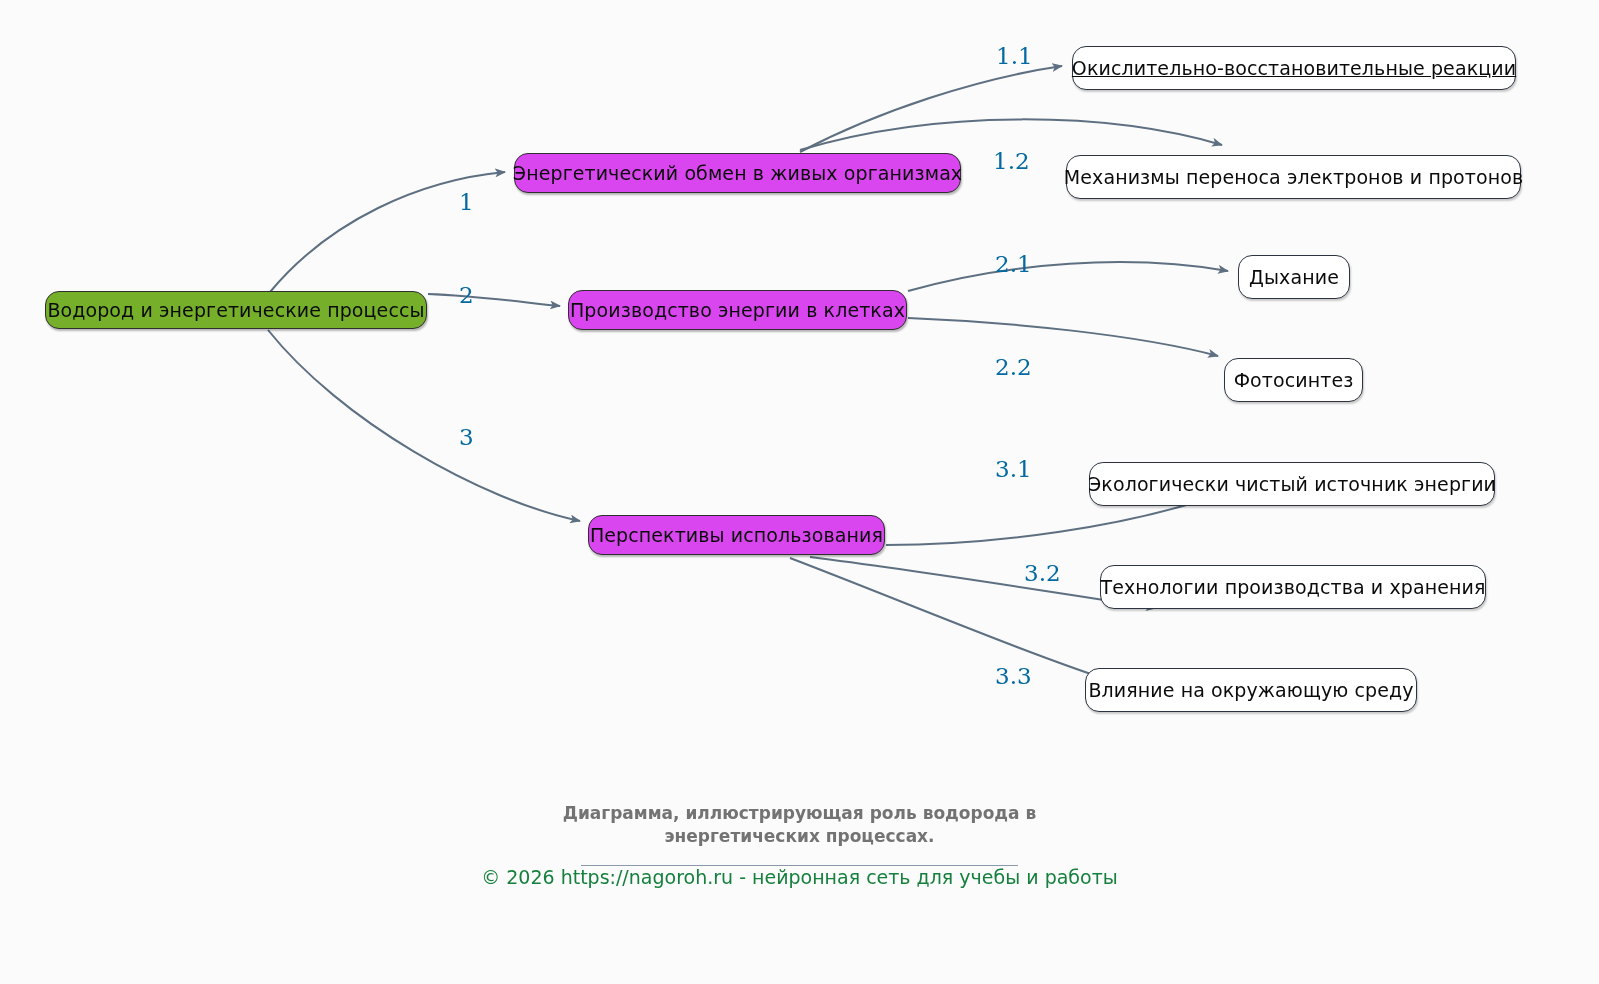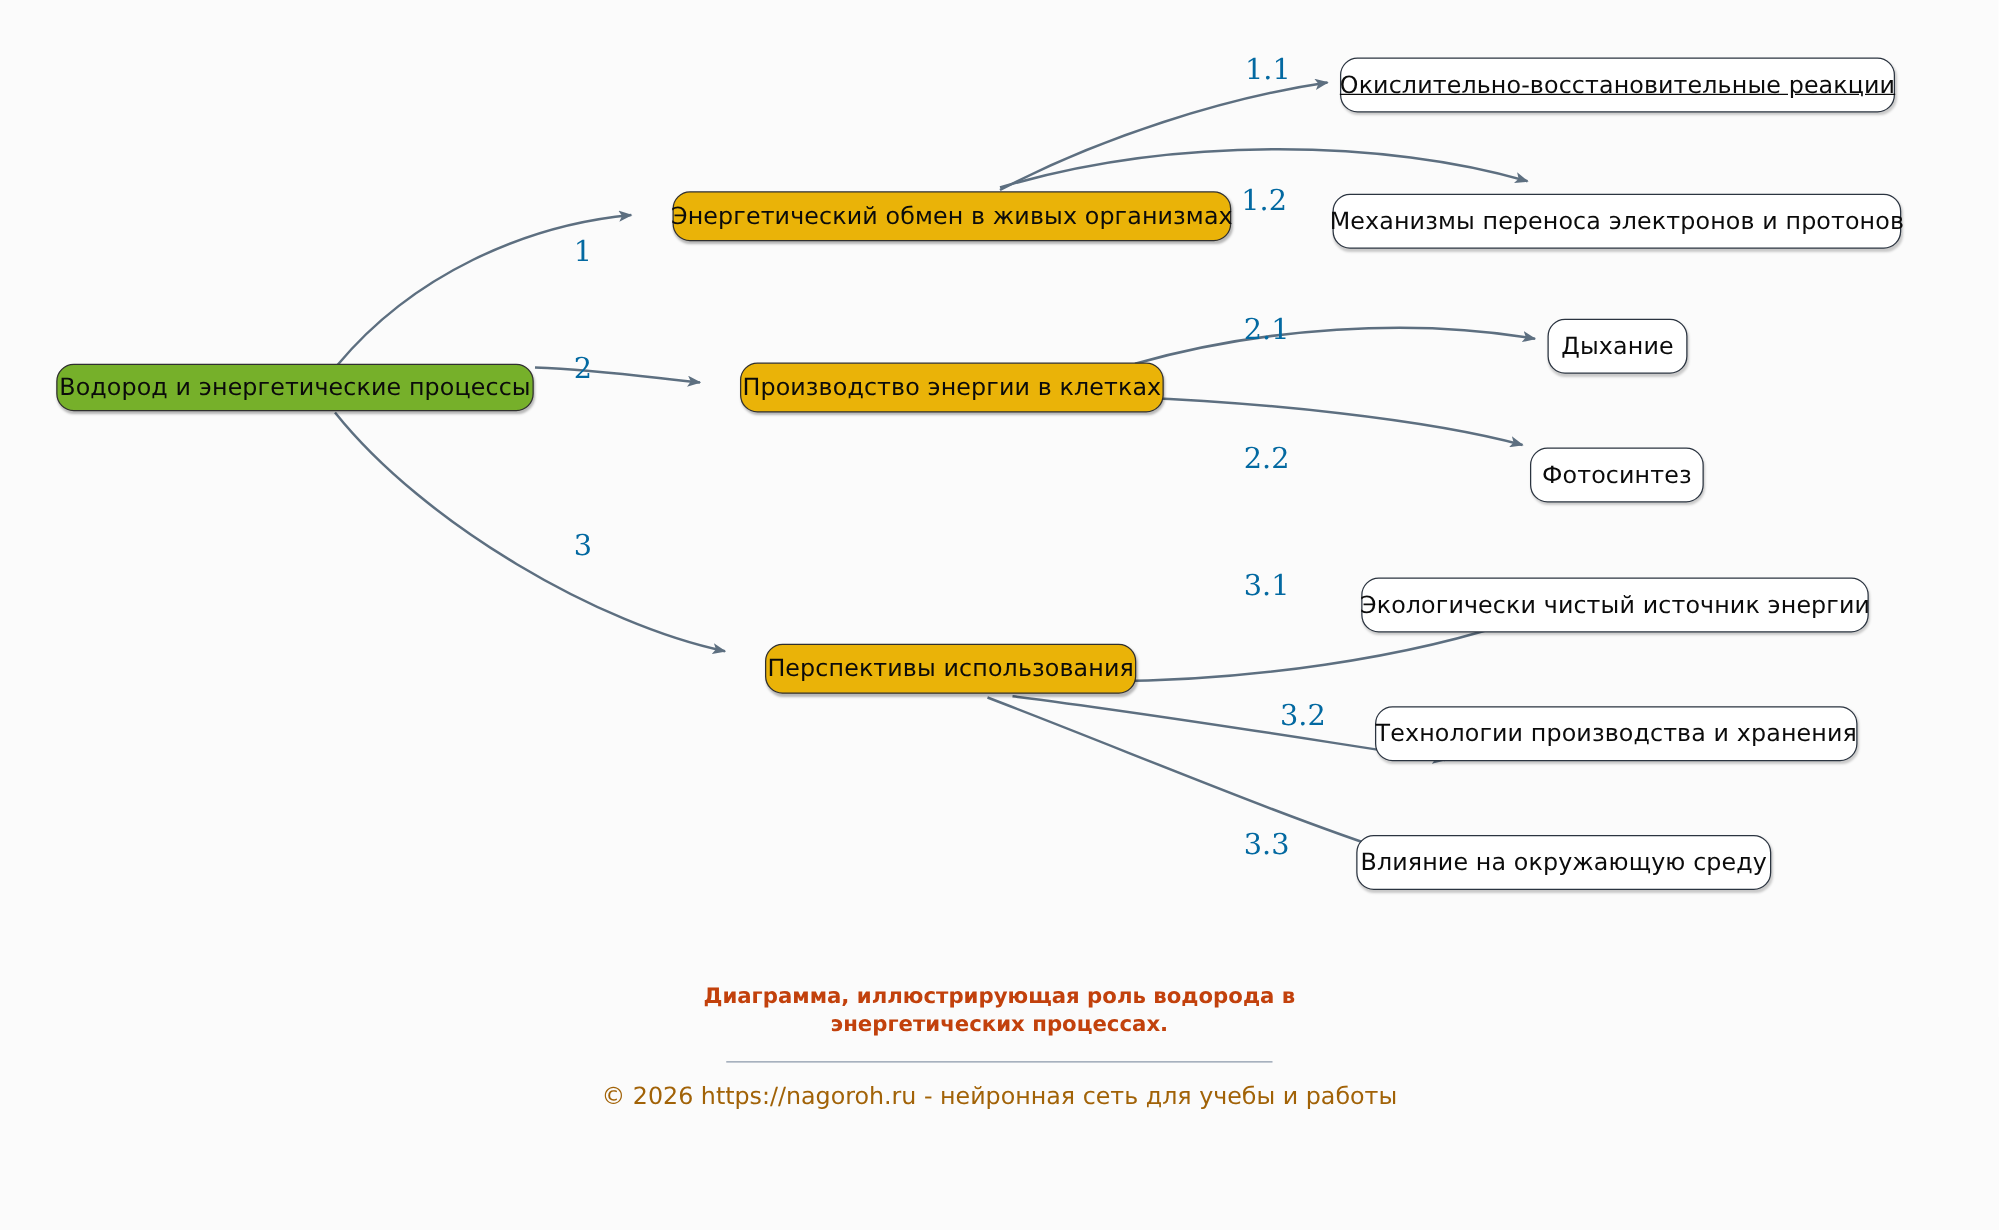--- a/index.html
+++ b/index.html
@@ -35,25 +35,24 @@
     color: #0b0b0b;
     letter-spacing: 0.1px;
   }
   .node-root {
     background: #76b02a;
     border: 1.6px solid #2f2f2f;
     border-radius: 14px;
     box-shadow: 1px 2px 2px rgba(0,0,0,0.28);
   }
   .node-branch {
-    background: #eab308;
+    background: #d946ef;
     border: 1.6px solid #2f2f2f;
     border-radius: 14px;
     box-shadow: 1px 2px 2px rgba(0,0,0,0.28);
-    margin-left: 24px;
   }
   .node-leaf {
     background: #ffffff;
     border: 1.7px solid #2b3440;
     border-radius: 14px;
     box-shadow: 1px 2px 2px rgba(0,0,0,0.20);
   }
   .edge-label {
     position: absolute;
     font-family: "DejaVu Serif", "Liberation Serif", serif;
@@ -65,40 +64,40 @@
     position: absolute;
     left: 0;
     top: 786px;
     width: 1599px;
     text-align: center;
   }
   #caption-text {
     font-family: "DejaVu Sans", "Liberation Sans", sans-serif;
     font-size: 17px;
     font-weight: bold;
-    color: #c2410c;
+    color: #737373;
     line-height: 1.33;
     max-width: 520px;
-    margin: 0 auto;
+    margin: 16px auto;
   }
   #caption-rule {
     width: 437px;
     height: 0;
     margin: 18px auto 0 auto;
     border-top: 1.4px solid #8c99ab;
   }
   #footer-text {
     position: absolute;
     left: 0;
     top: 866px;
     width: 1599px;
     text-align: center;
     font-family: "DejaVu Sans", "Liberation Sans", sans-serif;
     font-size: 19px;
-    color: #a16207;
+    color: #15803d;
   }
 </style>
 </head>
 <body>
 
 <div id="canvas">
 
   <svg id="edge-layer" viewBox="0 0 1599 984" xmlns="http://www.w3.org/2000/svg">
     <defs>
       <marker id="arrowhead" markerWidth="11" markerHeight="9" refX="10" refY="4.5" orient="auto" markerUnits="userSpaceOnUse">

